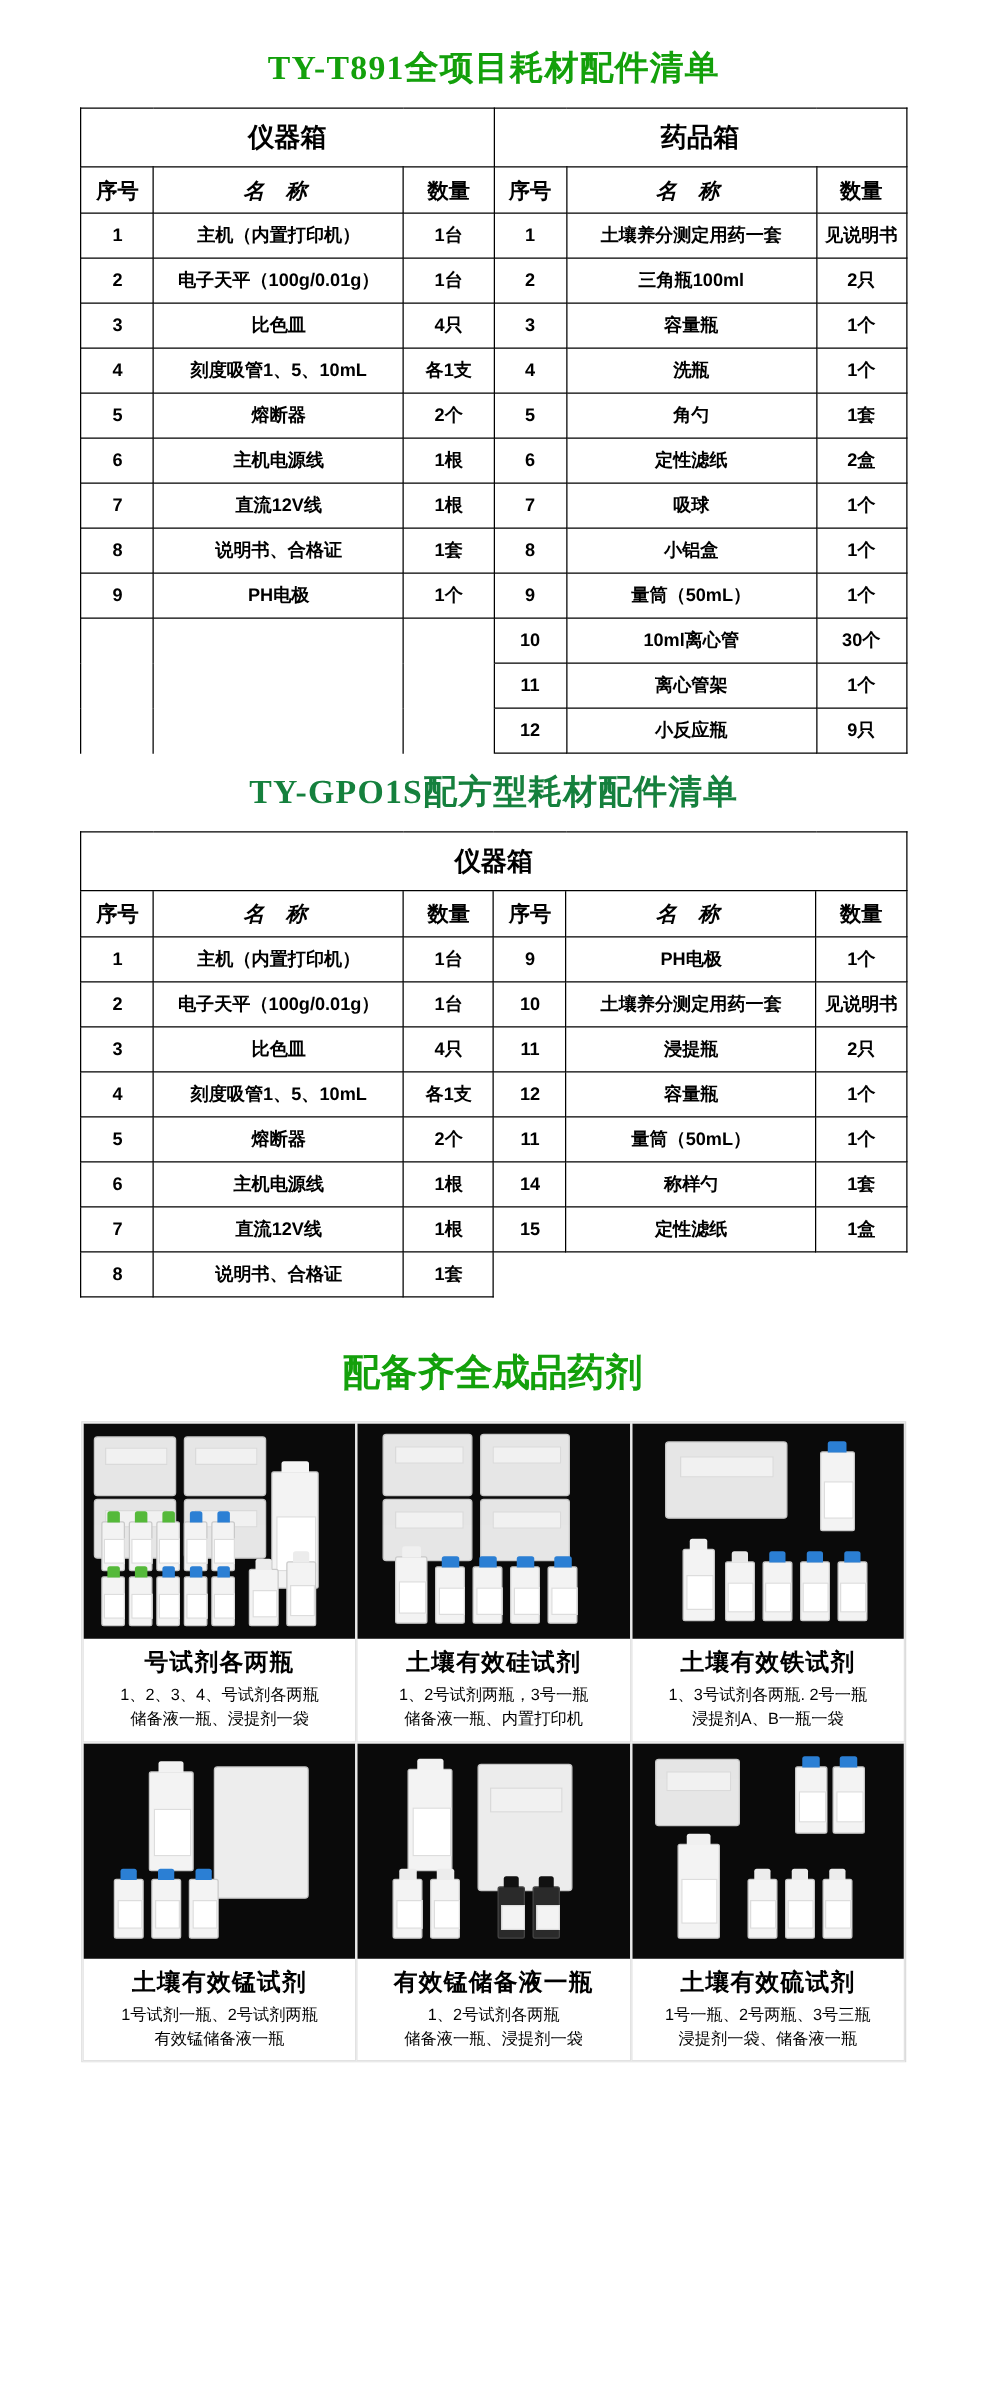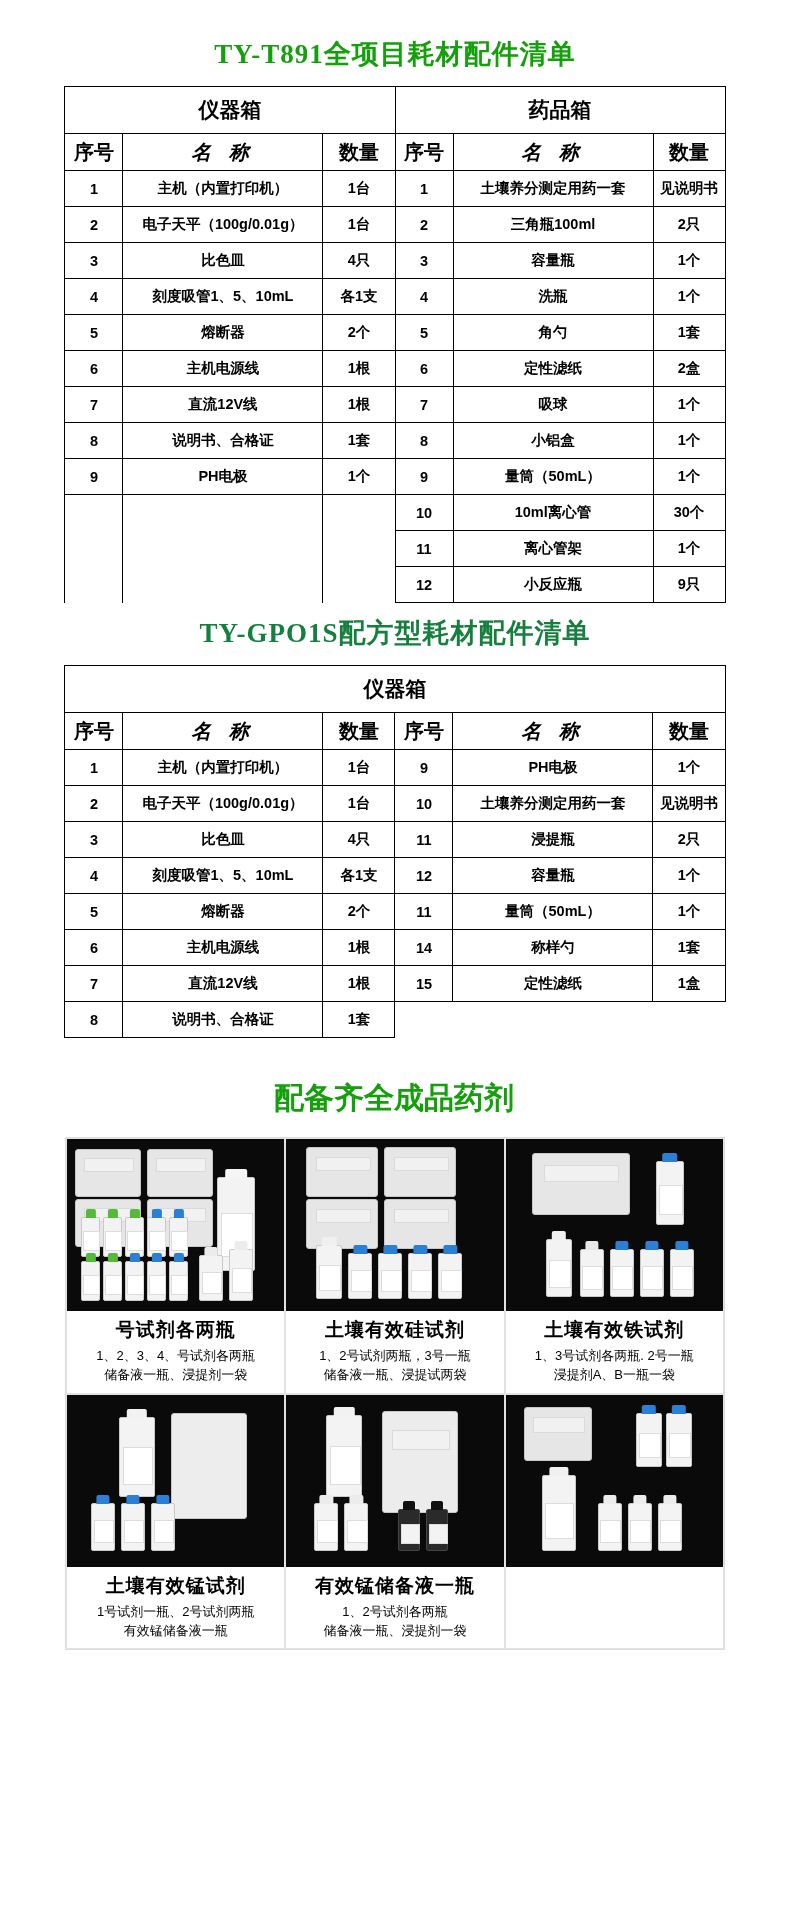--- a/index.html
+++ b/index.html
@@ -55,21 +55,21 @@
   table.list td.blank-all {
     border: none;
   }
   table.list tr.head-big td {
     font-size: 21px;
     height: 44px;
     font-weight: bold;
     font-family: "Liberation Serif", "DejaVu Serif", serif;
   }
   table.list tr.head-col td {
-    font-size: 20px;
+    font-size: 17px;
     height: 34px;
   }
   .sp-name {
     letter-spacing: 6px;
     font-style: italic;
   }
   
   col.c-seq { width: 58px; }
   col.c-name { width: 200px; }
   col.c-qty { width: 72px; }
@@ -490,21 +490,21 @@
             <div class="label"></div>
           </div>
         <div class="bottle" style="left:152px;bottom:12px;width:22px;height:44px;">
             <div class="cap" style="background:#2b7fd4;"></div>
             <div class="label"></div>
           </div>
       </div>
       <div class="caption">
         <div class="cap-title">土壤有效硅试剂</div>
         <div class="cap-line">1、2号试剂两瓶，3号一瓶</div>
-        <div class="cap-line">储备液一瓶、浸提试两袋</div>
+        <div class="cap-line">储备液一瓶、内置打印机</div>
       </div>
     </div>
 
     <div class="cell">
       <div class="photo">
         <div class="bag" style="left:26px;top:14px;width:96px;height:60px;">
             <div class="bl"></div>
           </div>
         <div class="bottle" style="left:150px;top:22px;width:26px;height:62px;bottom:auto;">
             <div class="cap" style="background:#2b7fd4;"></div>
@@ -621,17 +621,22 @@
           </div>
         <div class="bottle" style="left:122px;bottom:16px;width:22px;height:46px;">
             <div class="cap" style="background:#ececec;"></div>
             <div class="label"></div>
           </div>
         <div class="bottle" style="left:152px;bottom:16px;width:22px;height:46px;">
             <div class="cap" style="background:#ececec;"></div>
             <div class="label"></div>
           </div>
       </div>
+      <div class="caption">
+        <div class="cap-title">土壤有效硫试剂</div>
+        <div class="cap-line">1号一瓶、2号两瓶、3号三瓶</div>
+        <div class="cap-line">浸提剂一袋、储备液一瓶</div>
+      </div>
     </div>
 
   </div>
 
 </div>
 
 </body></html>

